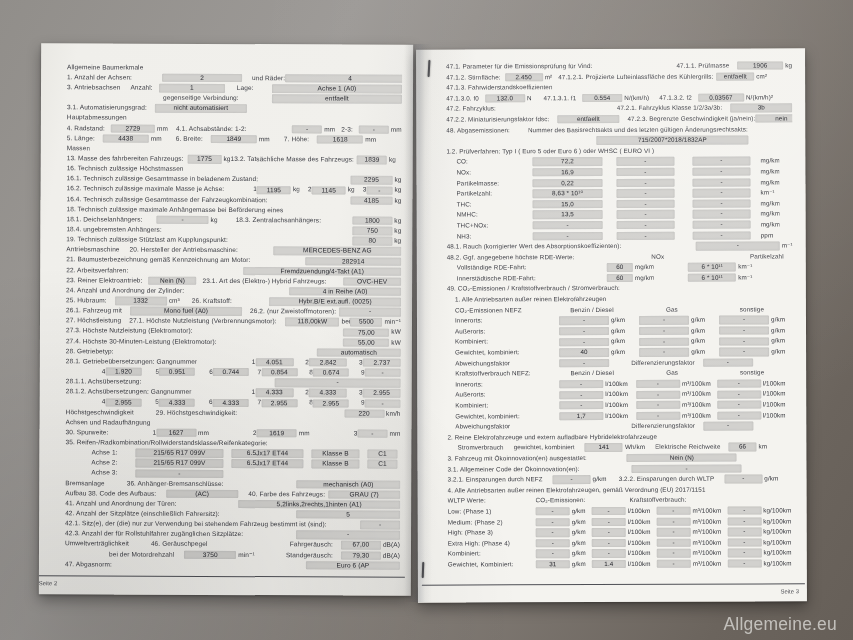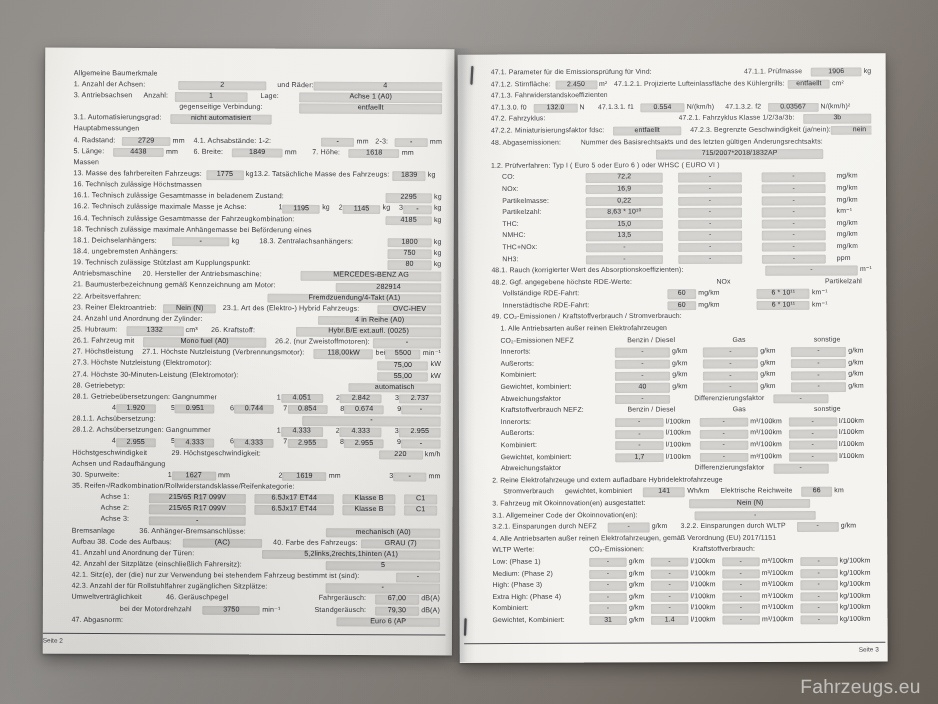--- a/index.html
+++ b/index.html
@@ -973,14 +973,14 @@
       </div>
     <div class="footer-rule"></div>
     <div class="page-footer">Seite 3</div>
   </div>
 
   <div class="fold-shadow"></div>
   <div class="staple staple-top"></div>
   <div class="staple staple-bottom"></div>
   <div class="sheen"></div>
 
-  <div class="watermark">Fahrzeugs.eu</div>
+  <div class="watermark">Allgemeine.eu</div>
 </div>
 
 </body></html>

